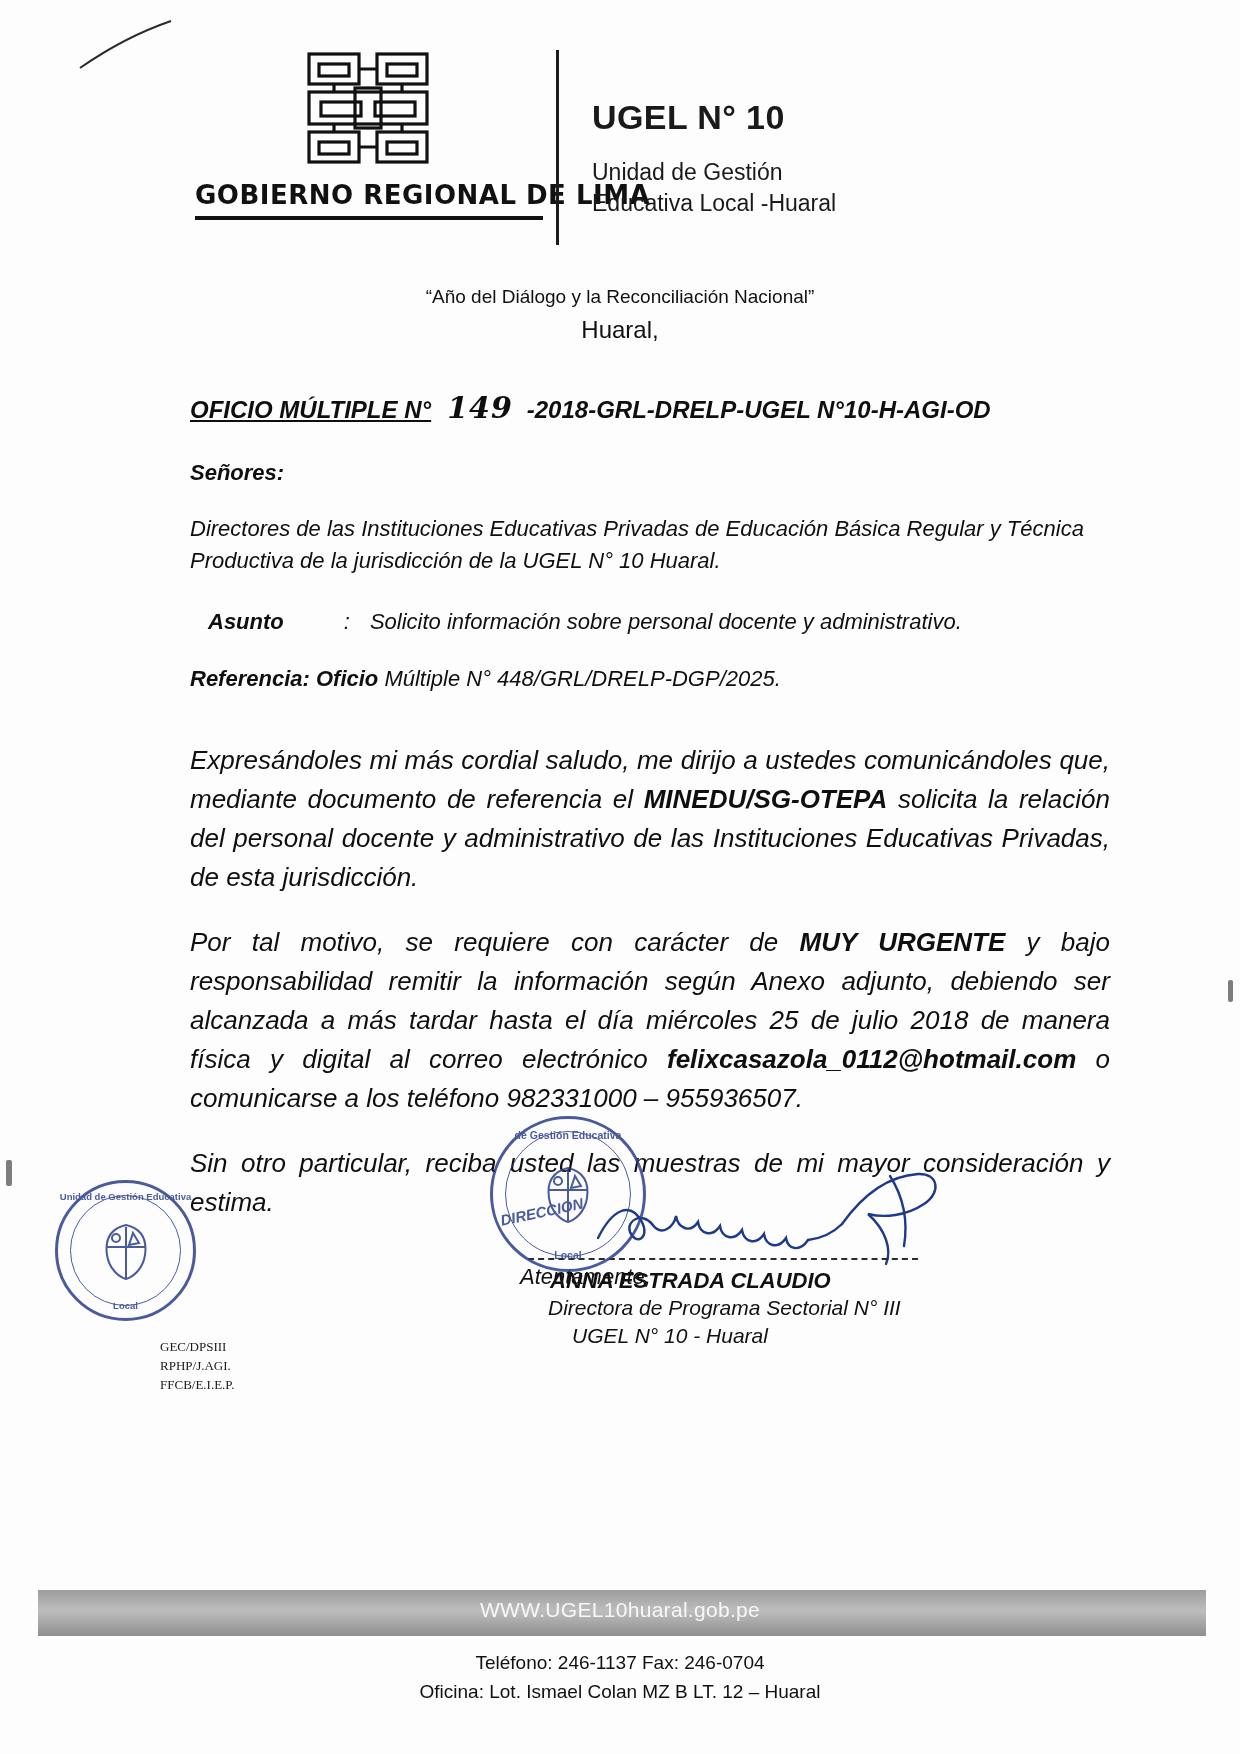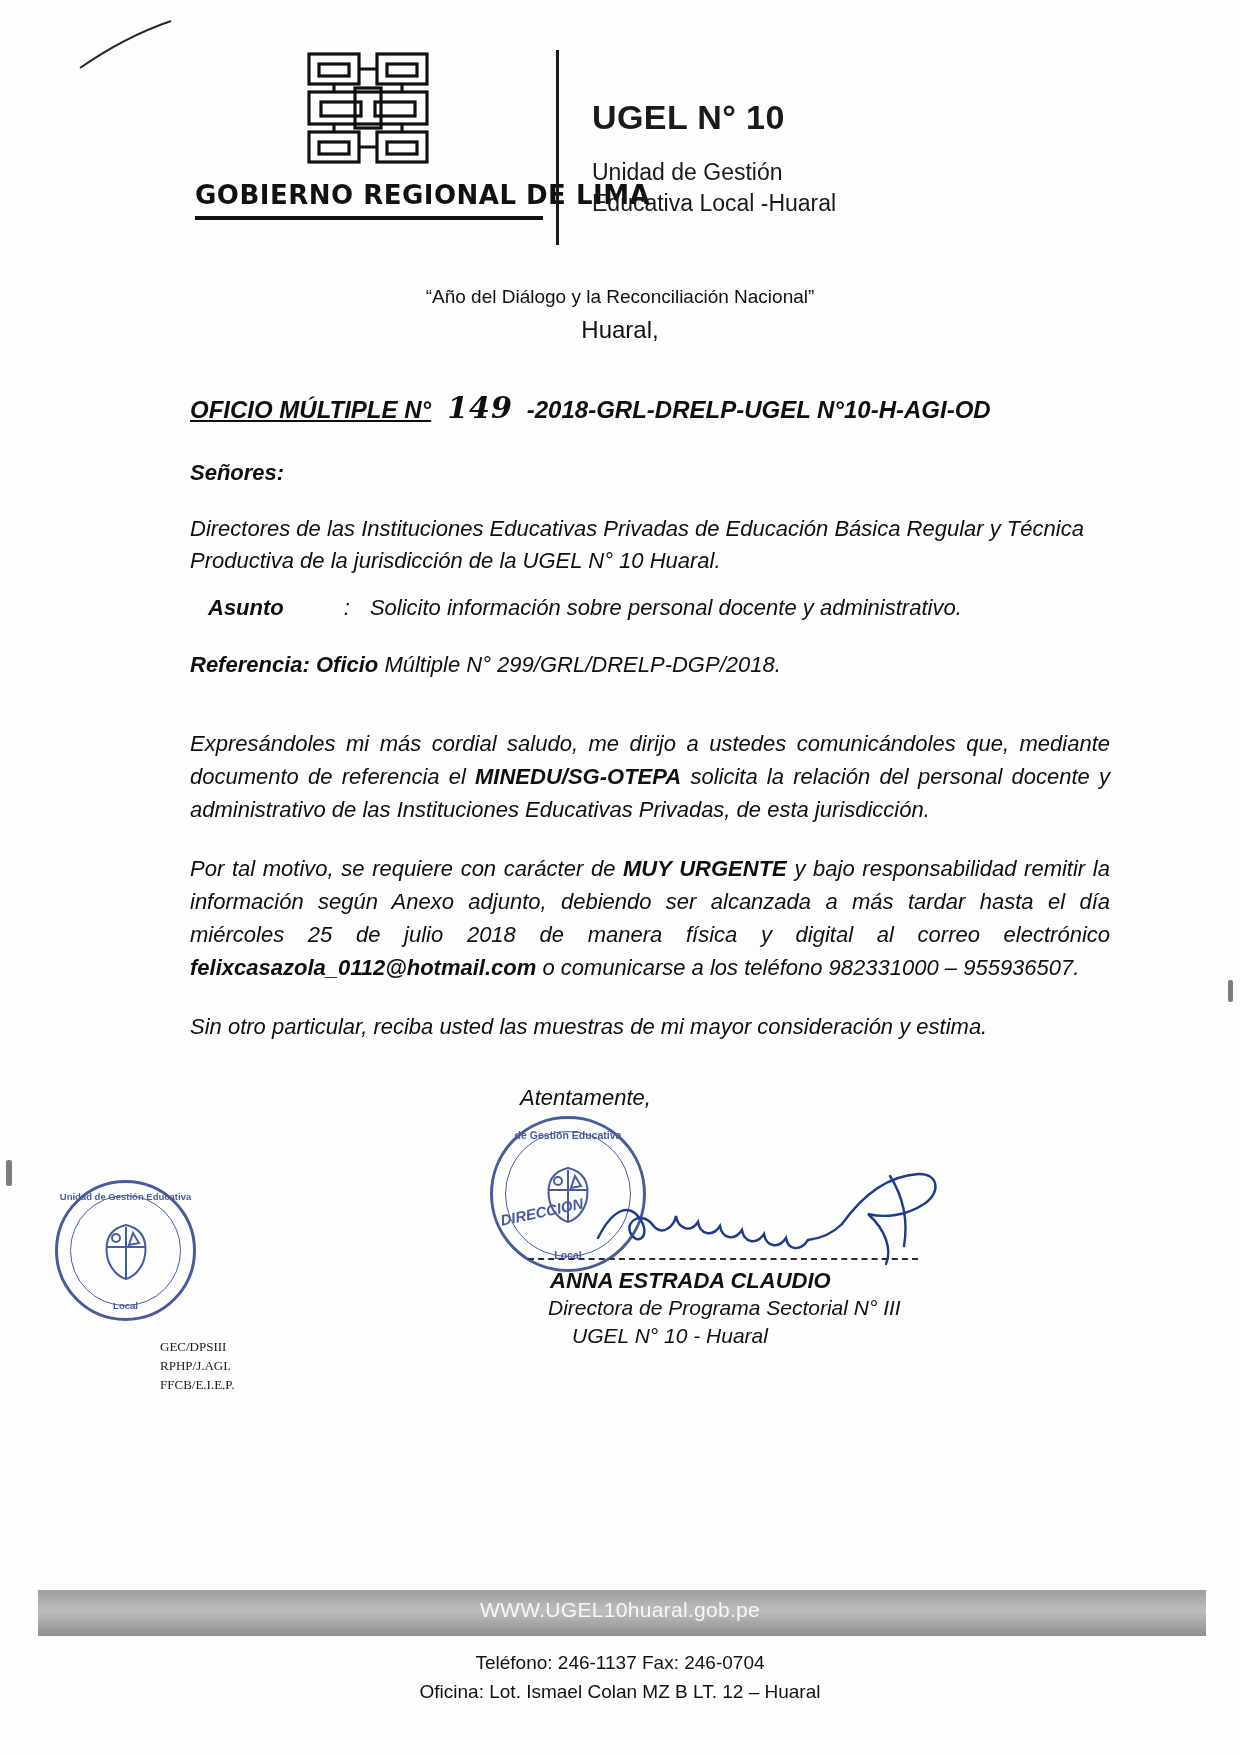--- a/index.html
+++ b/index.html
@@ -136,21 +136,21 @@
   .senores {
     font-style: italic;
     font-weight: bold;
     font-size: 22px;
     margin-bottom: 24px;
   }
   .addressees {
     font-style: italic;
     font-size: 22px;
     line-height: 1.45;
-    margin-bottom: 14px;
+    margin-bottom: 28px;
   }
   .presente {
     font-style: italic;
     font-weight: bold;
     font-size: 22px;
     margin-bottom: 26px;
   }
   .asunto-row {
     font-style: italic;
     font-size: 22px;
@@ -162,21 +162,21 @@
   .asunto-colon { padding: 0 20px 0 60px; }
   .referencia {
     font-style: italic;
     font-size: 22px;
     margin-bottom: 46px;
   }
   .referencia b { font-weight: bold; }
 
   p.para {
     font-style: italic;
-    font-size: 22px;
+    font-size: 26px;
     line-height: 1.5;
     text-align: justify;
     margin: 0 0 26px 0;
   }
   p.para b { font-weight: bold; }
 
   .atentamente {
     font-style: italic;
     font-size: 22px;
     margin: 38px 0 0 330px;
@@ -404,21 +404,21 @@
 
     <div class="addressees">Directores de las Instituciones  Educativas Privadas de Educación Básica Regular y Técnica Productiva de la jurisdicción de la UGEL N° 10 Huaral.</div>
 
 
     <div class="asunto-row">
       <b>Asunto</b><span class="asunto-colon">:</span><span>Solicito información sobre personal docente y administrativo.</span>
     </div>
 
     <div class="referencia">
       <b>Referencia: Oficio</b>
-      <span>Múltiple N° 299/GRL/DRELP-DGP/2018.</span>
+      <span>Múltiple N° 448/GRL/DRELP-DGP/2025.</span>
     </div>
 
     <p class="para">
       <span>Expresándoles mi más cordial saludo, me dirijo a ustedes comunicándoles que, mediante documento de referencia el </span><b>MINEDU/SG-OTEPA</b><span> solicita la relación del personal docente y administrativo de las Instituciones Educativas  Privadas, de esta jurisdicción.</span>
     </p>
 
     <p class="para">
       <span>Por tal motivo, se requiere con carácter de </span><b>MUY URGENTE</b><span> y bajo responsabilidad remitir la información según Anexo adjunto, debiendo ser alcanzada a más tardar hasta el día miércoles 25 de julio 2018 de manera física y digital al correo electrónico </span><b>felixcasazola_0112@hotmail.com</b><span> o comunicarse a los teléfono 982331000 – 955936507.</span>
     </p>
 

